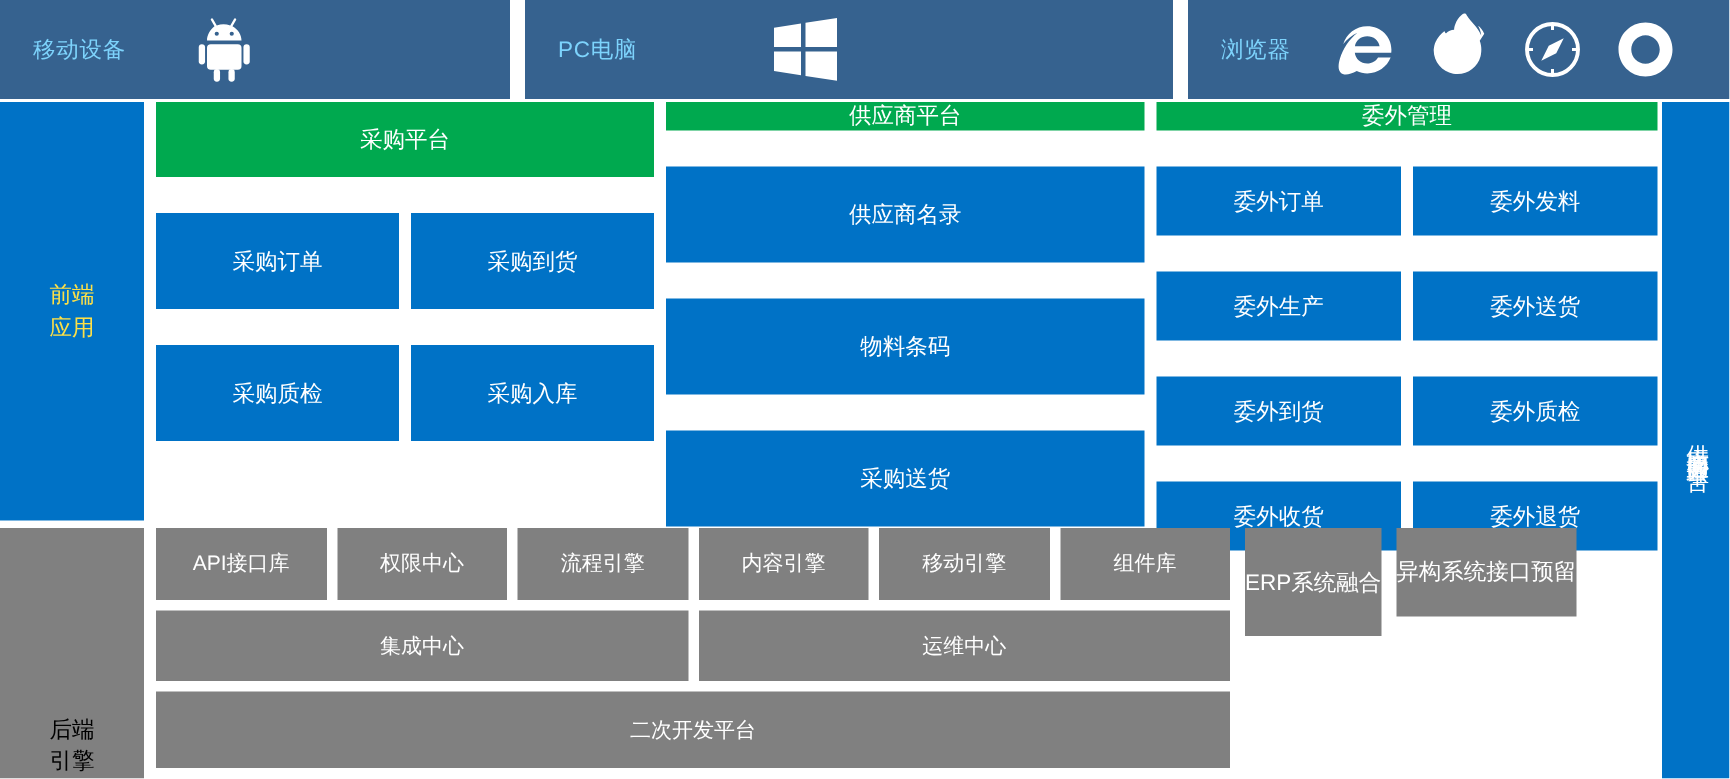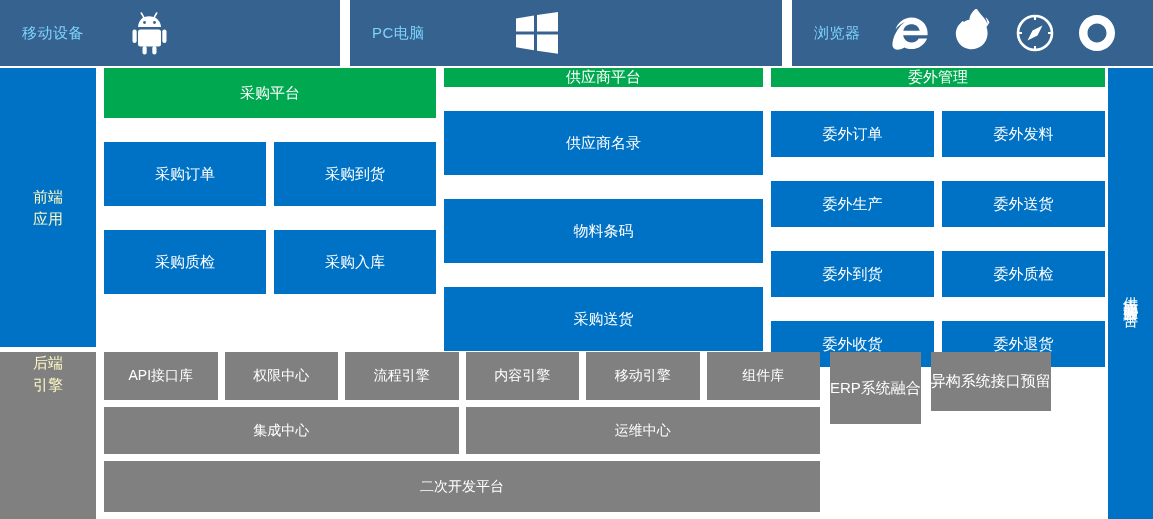--- a/index.html
+++ b/index.html
@@ -51,21 +51,21 @@
   .frontband {
     position: absolute;
     left: 0; top: 68px;
     width: 1153px; height: 279px;
   }
   .side-left-front {
     position: absolute; left: 0; top: 0;
     width: 96px; height: 279px;
     background: #0072C6;
     display: flex; align-items: center; justify-content: center;
-    color: #fef9c3; font-size: 15px; line-height: 1.45;
+    color: #fde047; font-size: 15px; line-height: 1.45;
     text-align: center;
   }
   .side-right {
     position: absolute; left: 1108px; top: 0;
     width: 45px; height: 451px;
     background: #0072C6;
     color: #ffffff;
     font-size: 15px;
     line-height: 1.38;
     display: flex; align-items: center; justify-content: center;
@@ -109,22 +109,22 @@
   
   .backband {
     position: absolute;
     left: 0; top: 352px;
     width: 1153px; height: 167px;
   }
   .side-left-back {
     position: absolute; left: 0; top: 0;
     width: 96px; height: 167px;
     background: #808080;
-    display: flex; align-items: flex-start; justify-content: center;
-    color: #fef9c3; font-size: 15px; line-height: 1.45;
+    display: flex; align-items: flex-end; justify-content: center;
+    color: #000000; font-size: 15px; line-height: 1.45;
     text-align: center;
   }
   .back-main {
     position: absolute; left: 104px; top: 0;
     width: 1001px; height: 167px;
     display: flex; gap: 10px;
   }
   .back-left-stack { width: 716px; display: flex; flex-direction: column; gap: 7px; }
   .back-right-stack { width: 275px; display: flex; flex-direction: row; gap: 10px; }
 

